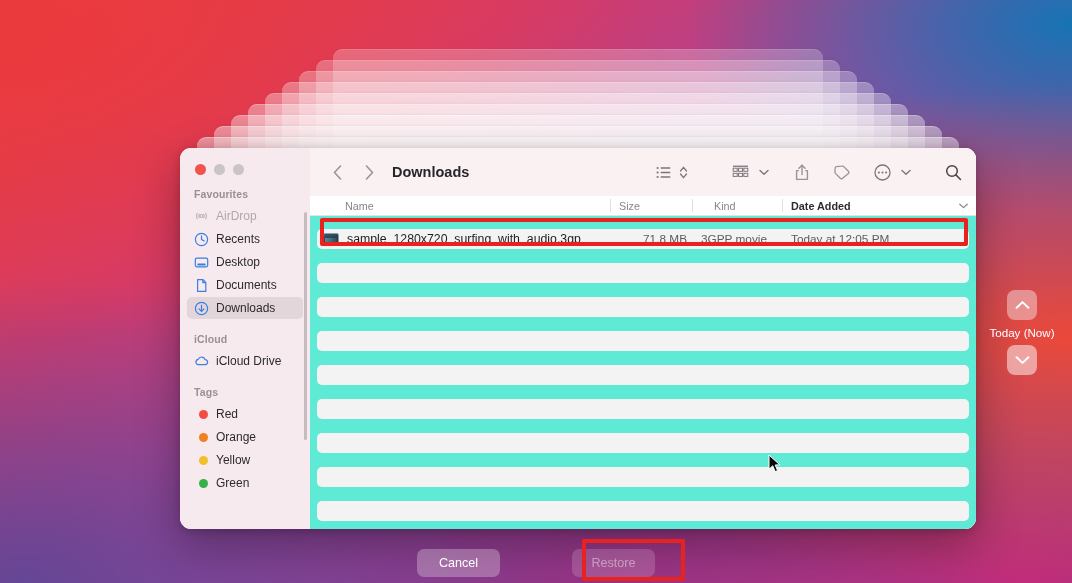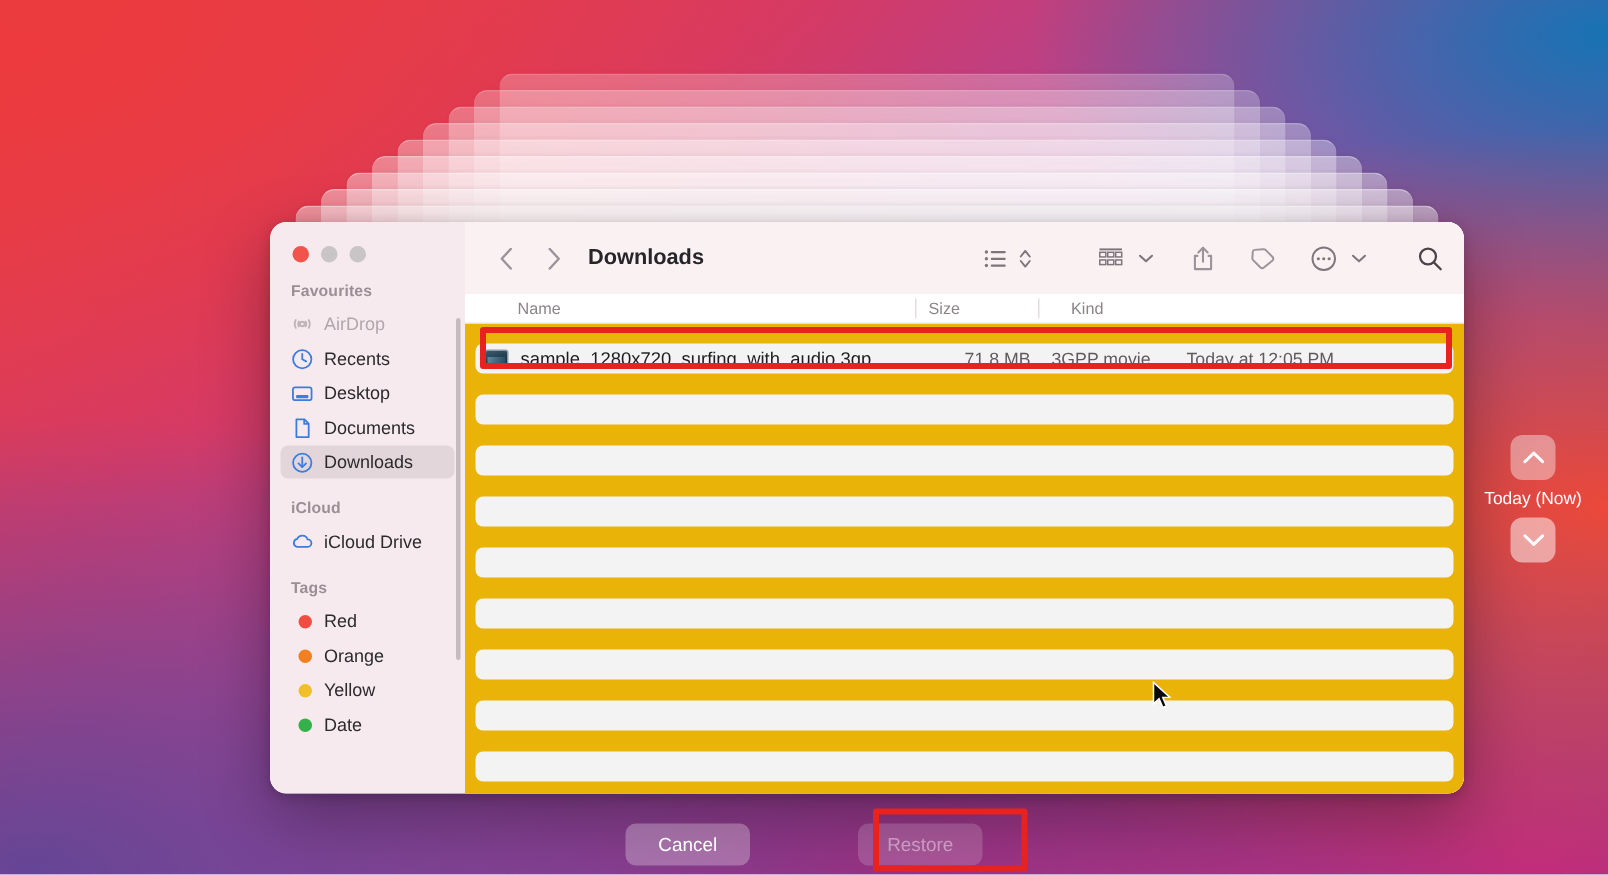--- a/index.html
+++ b/index.html
@@ -147,21 +147,21 @@
   .ch + .ch::before {
     content: ""; position: absolute; left: 0; top: 3px; bottom: 3px;
     width: 1px; background: #e2dee0;
   }
   .ch-name { flex: 0 0 300px; padding-left: 35px; }
   .ch-size { flex: 0 0 82px; padding-left: 9px; }
   .ch-kind { flex: 0 0 90px; padding-left: 22px; }
   .ch-date { flex: 1; padding-left: 9px; color: #2d2d30; font-weight: bold; justify-content: space-between; padding-right: 8px; }
 
   
-  #file-list { flex: 1; position: relative; background: #eab308; overflow: hidden; }
+  #file-list { flex: 1; position: relative; background: #5eead4; overflow: hidden; }
   .zebra {
     position: absolute;
     left: 7px; right: 7px;
     height: 20px;
     background: #f4f3f4;
     border-radius: 5px;
   }
   #file-row {
     position: absolute;
     left: 0; right: 0;
@@ -367,21 +367,21 @@
           <div class="sb-item">
             <span class="sb-ico">
               <span class="tag-dot" style="background: rgb(240, 192, 42);"></span>
             </span>
             <span>Yellow</span>
           </div>
           <div class="sb-item">
             <span class="sb-ico">
               <span class="tag-dot" style="background: rgb(52, 177, 74);"></span>
             </span>
-            <span>Date</span>
+            <span>Green</span>
           </div>
         </div>
       <div id="sb-scroll"></div>
     </div>
 
     <div id="main">
 
       <div id="toolbar">
         <div class="tb-btn">
           <svg width="9" height="15" viewBox="0 0 9 15">
@@ -470,20 +470,26 @@
             <circle cx="7" cy="7" r="5.3" fill="none" stroke="#4a4449" stroke-width="1.5"></circle>
             <path d="M10.9 10.9 L15.5 15.5" stroke="#4a4449" stroke-width="1.5" stroke-linecap="round"></path>
           </svg>
         </div>
       </div>
 
       <div id="col-head">
         <div class="ch ch-name">Name</div>
         <div class="ch ch-size">Size</div>
         <div class="ch ch-kind">Kind</div>
+        <div class="ch ch-date">
+          <span>Date Added</span>
+          <svg width="9" height="6" viewBox="0 0 9 6">
+            <path d="M0.8 1.2 L4.5 4.6 L8.2 1.2" fill="none" stroke="#8b8489" stroke-width="1.2" stroke-linecap="round" stroke-linejoin="round"></path>
+          </svg>
+        </div>
       </div>
 
       <div id="file-list">
         <div id="zebra-layer">
             <div class="zebra" style="top: 13px;"></div>
             <div class="zebra" style="top: 47px;"></div>
             <div class="zebra" style="top: 81px;"></div>
             <div class="zebra" style="top: 115px;"></div>
             <div class="zebra" style="top: 149px;"></div>
             <div class="zebra" style="top: 183px;"></div>

